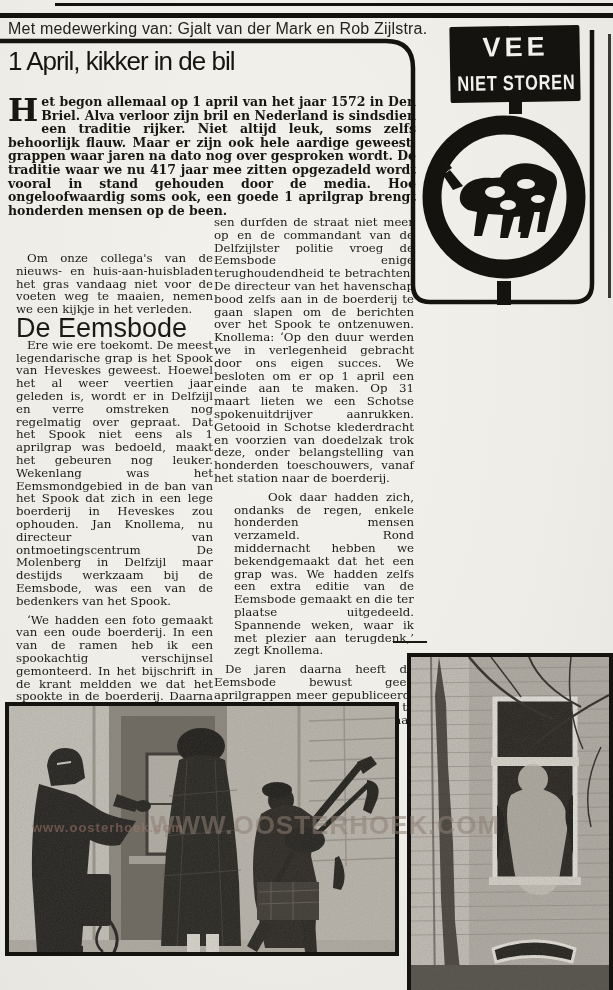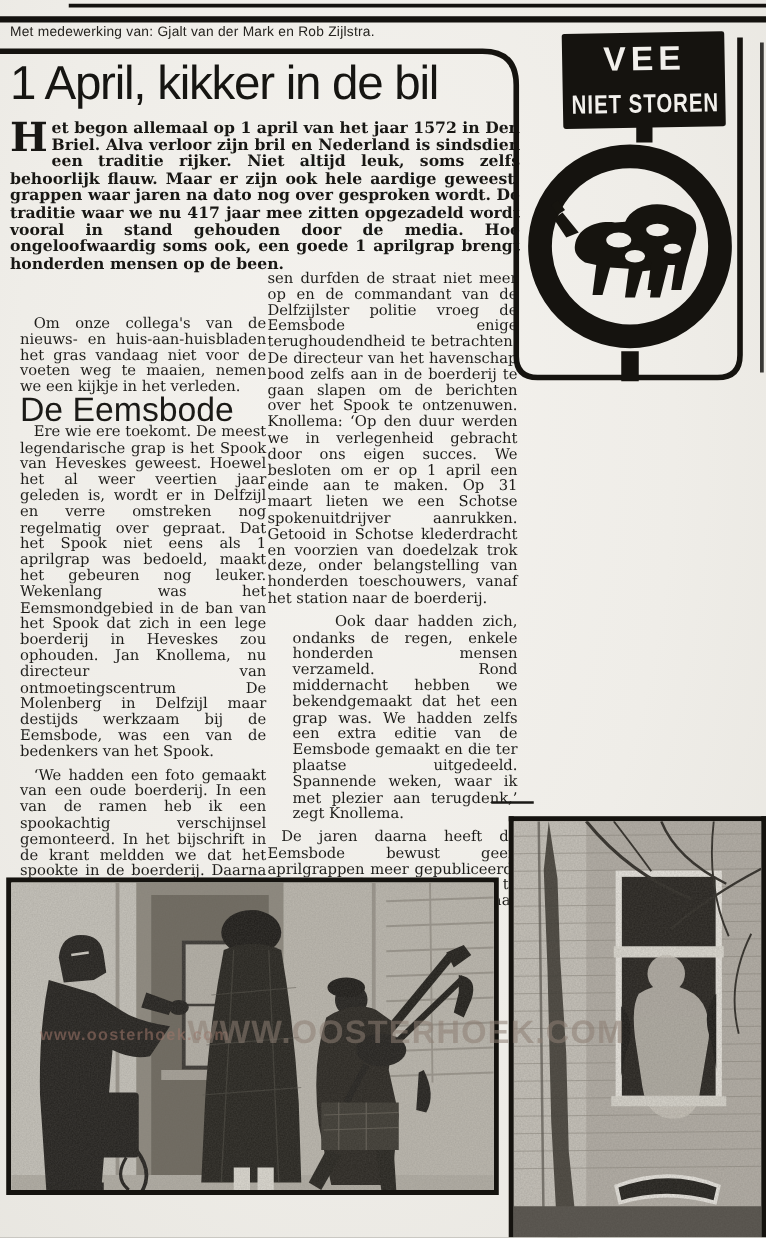--- a/index.html
+++ b/index.html
@@ -6,27 +6,27 @@
   .page{
     position:relative;width:613px;height:990px;overflow:hidden;
     background:#f0eee9;
     background-image:radial-gradient(ellipse at 45% 35%, #f4f2ee 0%, #efede8 55%, #e7e5df 100%);
     font-family:"DejaVu Serif", serif;color:#1b1a18;
   }
   .topline-thin{position:absolute;top:3px;left:55px;right:0;height:3px;background:#14120f;}
   .topline-thick{position:absolute;top:13px;left:0;right:0;height:5px;background:#14120f;}
   .credit{
     position:absolute;top:20px;left:8px;width:430px;
-    font-family:"Liberation Sans", sans-serif;font-size:11px;color:#25231f;
+    font-family:"Liberation Sans", sans-serif;font-size:16px;color:#25231f;
     letter-spacing:.2px;
   }
   .title{
     position:absolute;top:46px;left:8px;width:406px;margin:0;
     font-family:"Liberation Sans", sans-serif;font-weight:400;
-    font-size:38px;letter-spacing:-1px;color:#161512;white-space:nowrap;
+    font-size:26px;letter-spacing:-1px;color:#161512;white-space:nowrap;
   }
   .intro{
     position:absolute;top:95px;left:8px;width:408px;margin:0;
     font-size:12.5px;font-weight:bold;line-height:13.6px;text-align:justify;
     color:#181714;
   }
   .dropcap{
     float:left;font-size:32px;line-height:26px;font-weight:bold;
     padding:2px 3px 0 0;
   }

